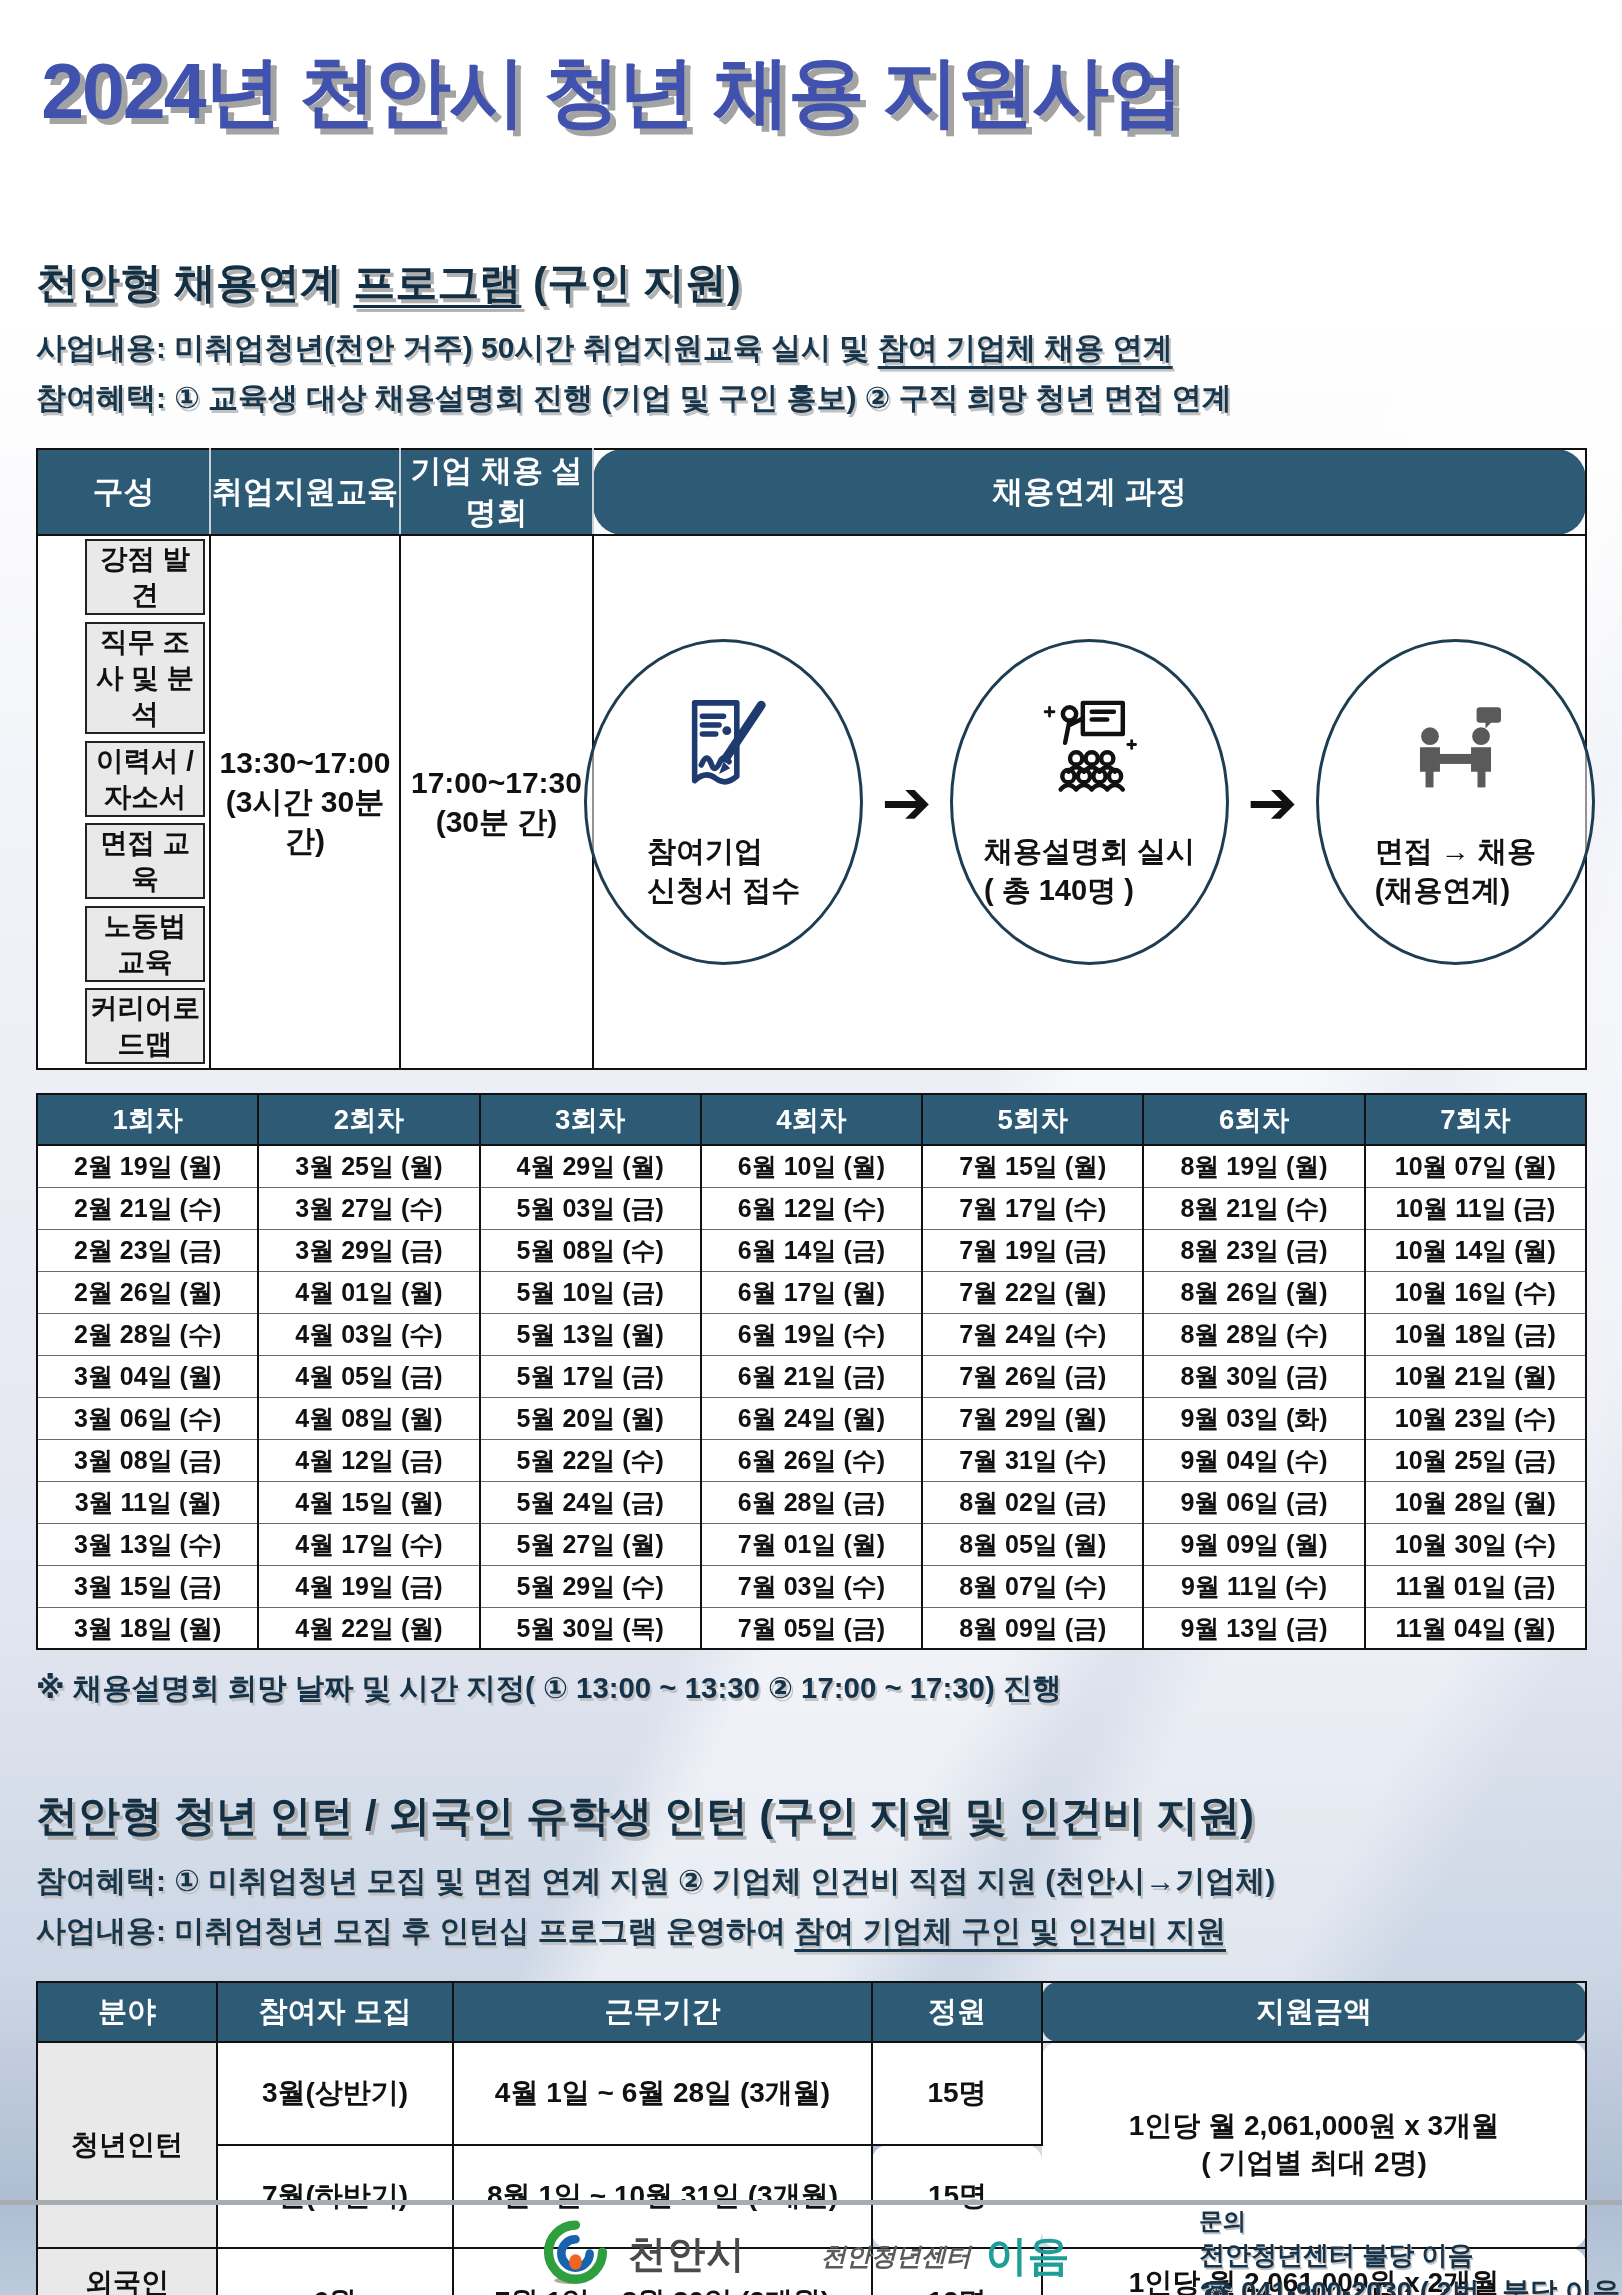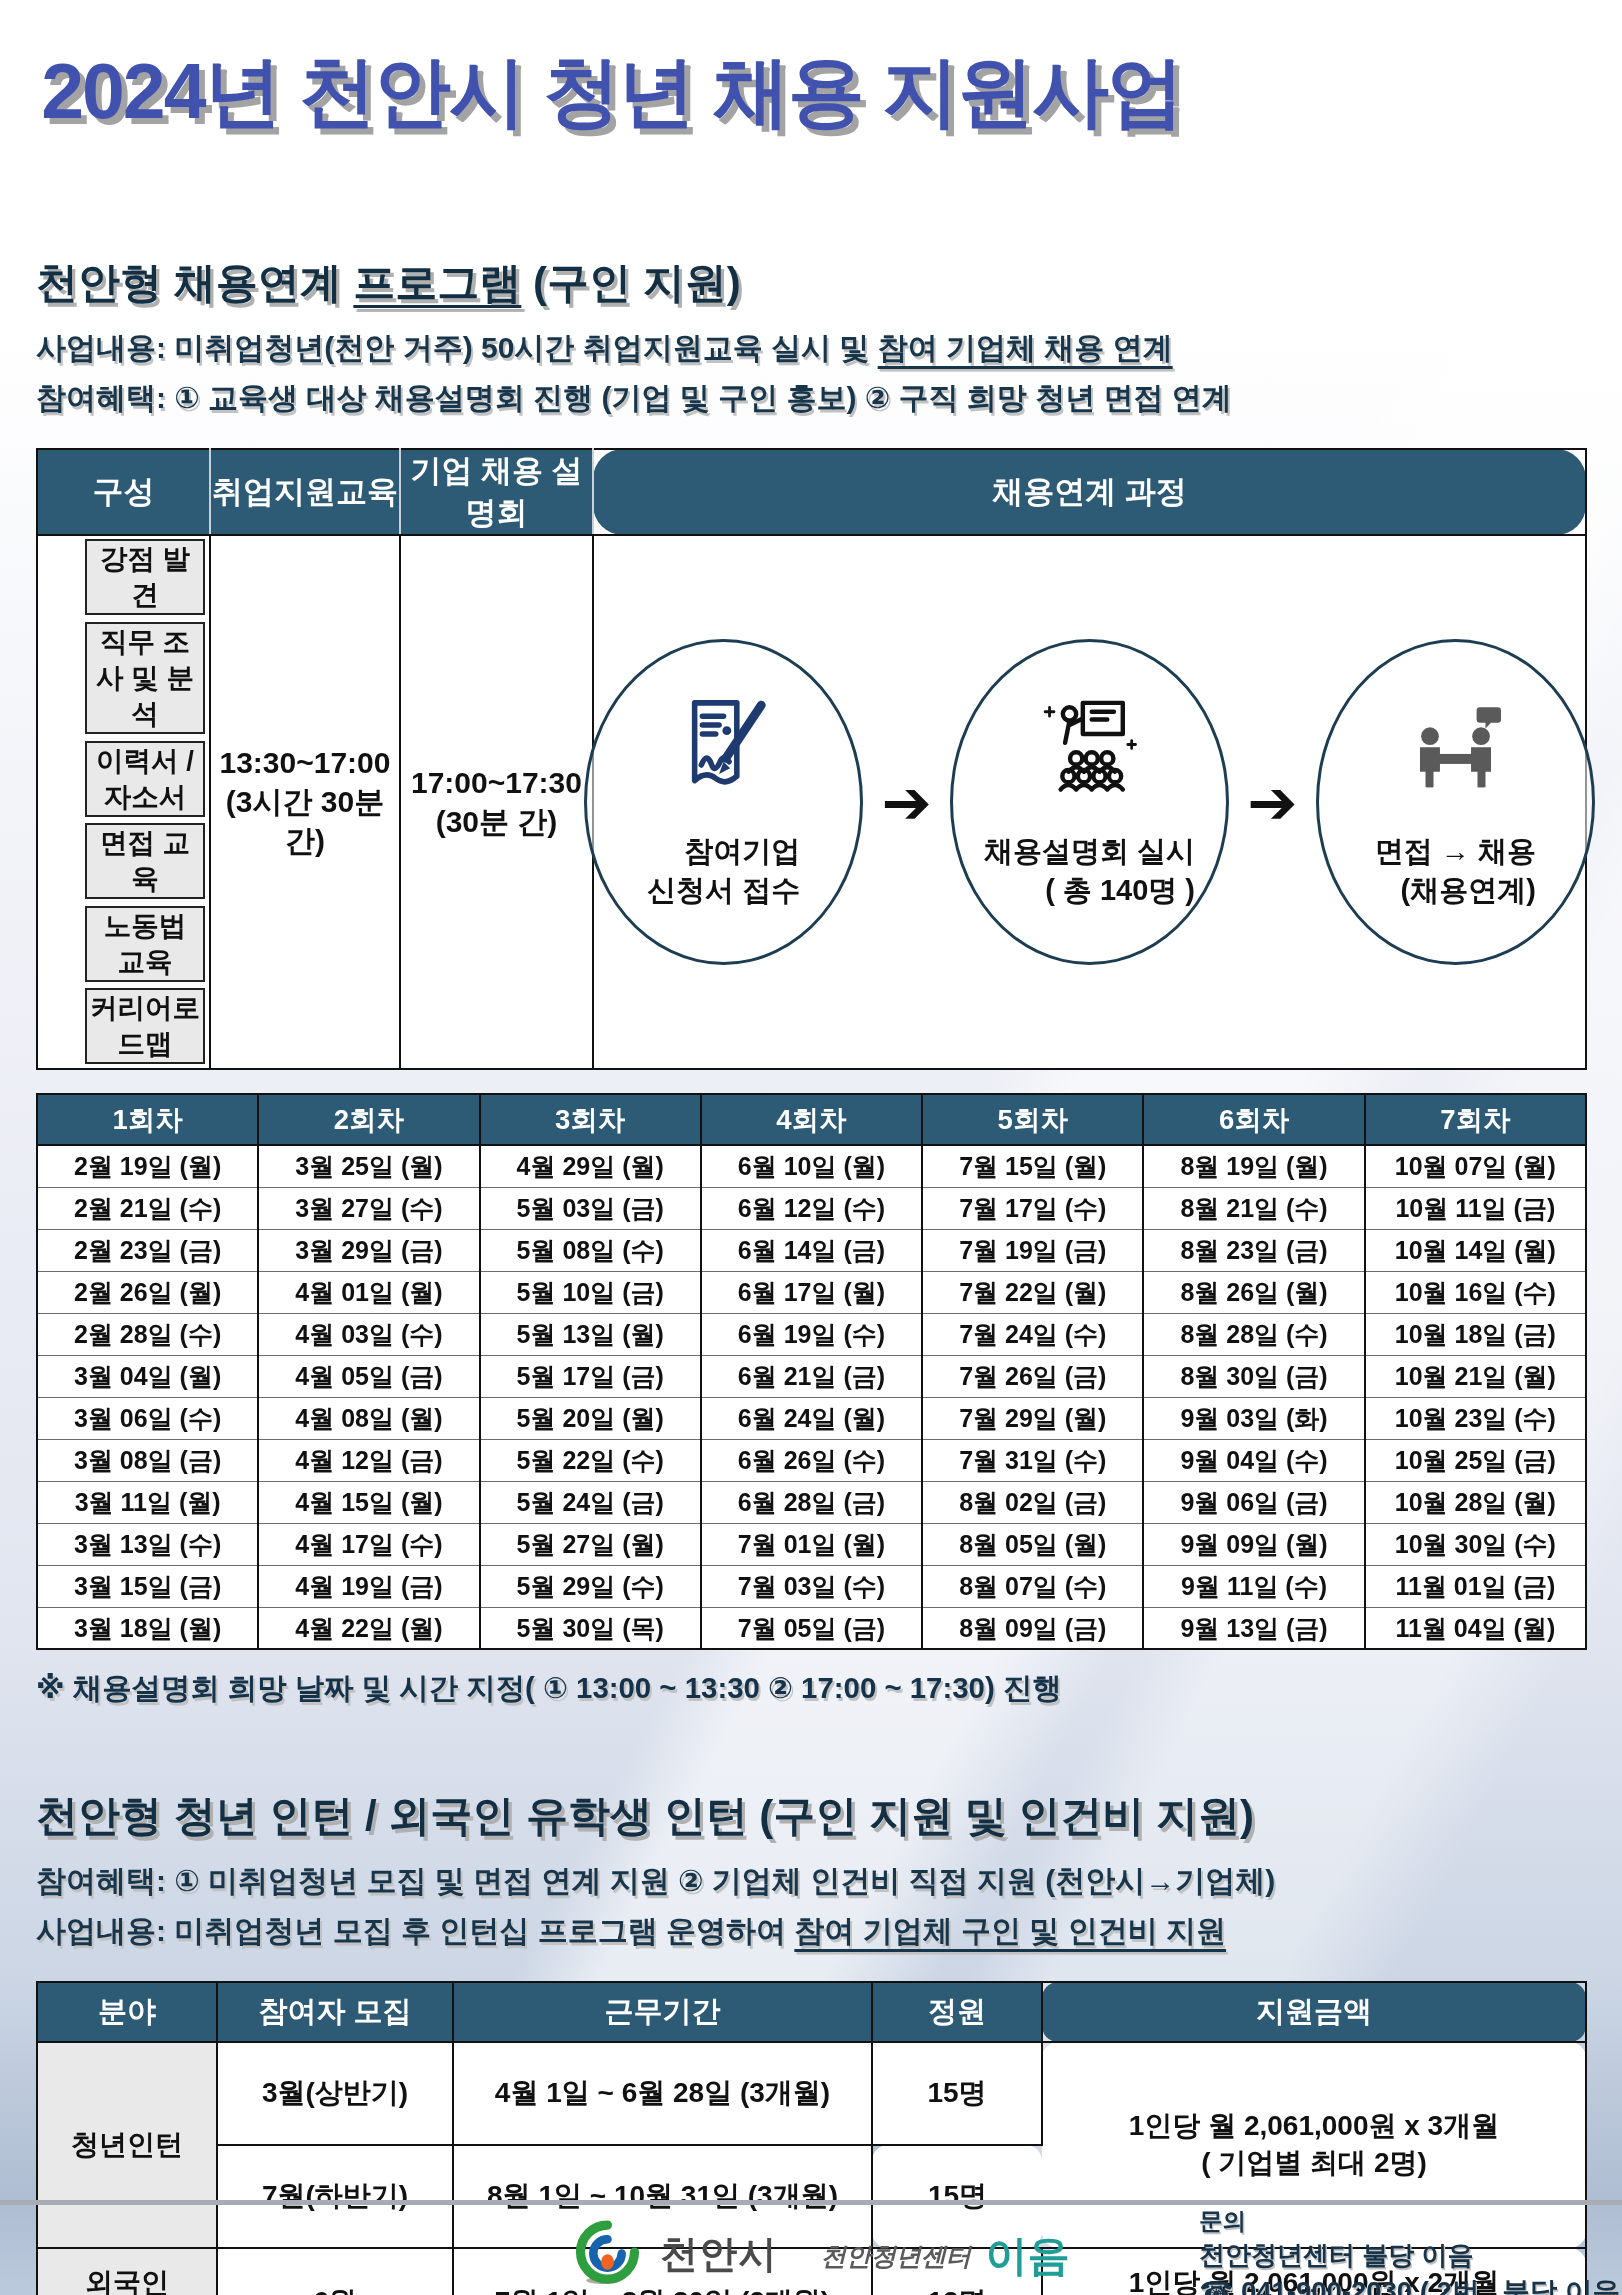--- a/index.html
+++ b/index.html
@@ -64,21 +64,21 @@
   .time-cell { font-size:30px; font-weight:600; line-height:1.3; }
   .process-cell { border-right:none !important; }
   .process-flow { display:flex; align-items:center; justify-content:center; gap:18.3px; padding:6.5px 13px; }
   .step-ellipse {
     width:279px; height:326px; flex:0 0 auto;
     border:3.9px solid #1d3d52; border-radius:50%;
     display:flex; flex-direction:column; align-items:center; justify-content:center;
     background:rgba(255,255,255,.55);
   }
   .step-ellipse svg { margin-bottom:25px; }
-  .step-label { font-size:29px; font-weight:700; color:#111; line-height:1.35; text-align:right; }
+  .step-label { font-size:29px; font-weight:700; color:#111; line-height:1.35; text-align:left; }
   .flow-arrow { font-size:60px; font-weight:800; color:#111; flex:0 0 auto; }
 
   
   .schedule-table { margin-top:23.6px; border:2.6px solid #111; }
   .schedule-table th {
     background:#2d5a74; color:#fff; font-size:27.5px; font-weight:700;
     height:51px; border-right:2px solid #111; border-bottom:2.6px solid #111;
   }
   .schedule-table td {
     background:#fff; font-size:25px; font-weight:600;
@@ -110,21 +110,21 @@
   .intern-table .r-top { height:103px; }
   .intern-table .r-mid { height:103px; }
   .intern-table .r-bot { height:108px; }
 
   
   .footer-divider {
     position:absolute; left:0; right:0; top:2200px; height:5.2px;
     background:#a6abb4;
   }
   .footer { position:absolute; left:0; top:2214px; width:1623px; height:81px; }
-  .logo-cheonan { position:absolute; left:572px; top:3.9px; display:flex; align-items:center; gap:17px; }
+  .logo-cheonan { position:absolute; left:540px; top:3.9px; display:flex; align-items:center; gap:17px; }
   .logo-cheonan .logo-text { font-size:38px; font-weight:700; color:#4a4a4a; letter-spacing:1.3px; }
   .logo-center { position:absolute; left:821px; top:14.4px; display:flex; align-items:center; gap:14.4px; }
   .logo-center .script { font-size:25px; font-weight:700; color:#5a5a5a; font-style:italic;text-align:center; }
   .logo-center .ieum { font-size:42px; font-weight:800; }
   .logo-center .ieum .t { color:#1f9e97; }
   .contact { position:absolute; left:1199px; top:-9.2px; color:#16334a; text-shadow:1.3px 2px 0 #c2c2c2; }
   .contact .c-title { font-size:23.6px; font-weight:800; }
   .contact .c-org { font-size:26px; font-weight:800; margin-top:1.3px; }
   .contact .c-phone { font-size:27.5px; font-weight:800; margin-top:1.3px; white-space:nowrap; }
 </style>

